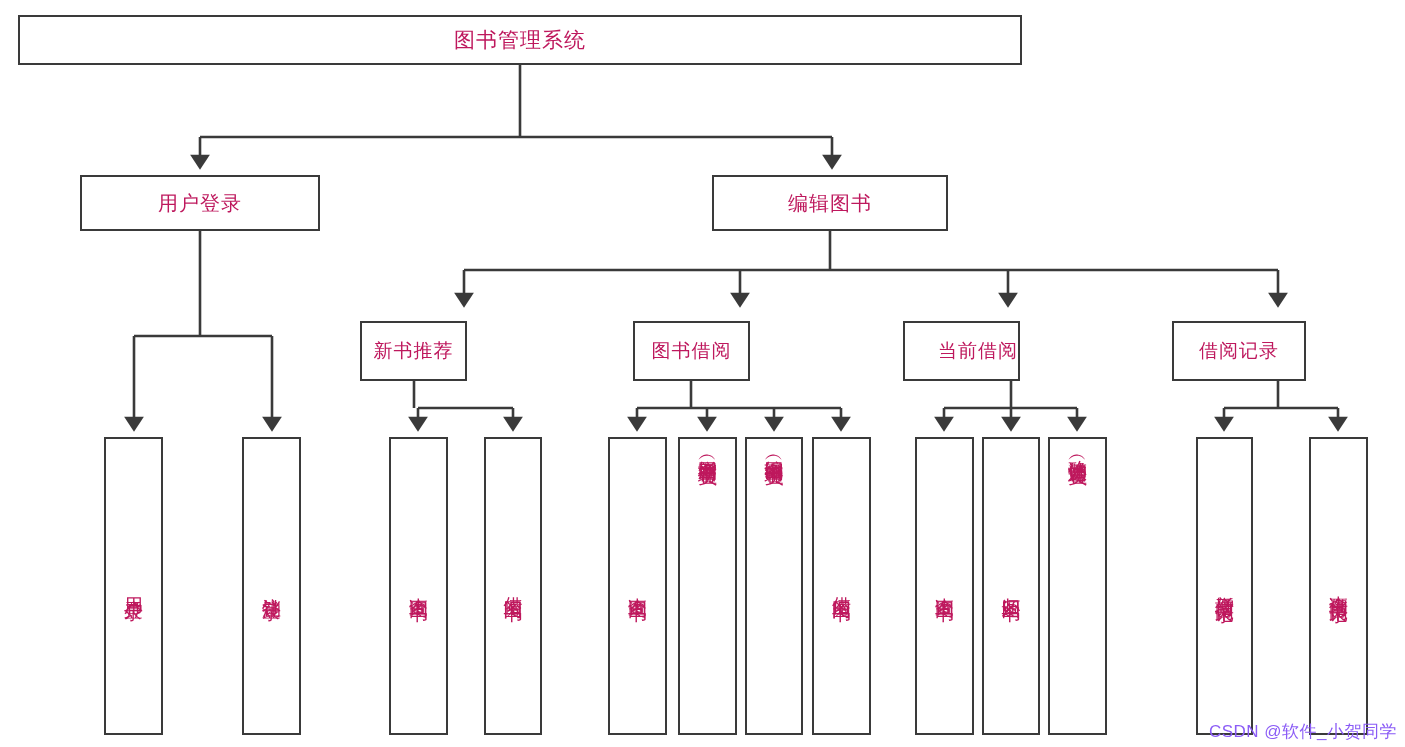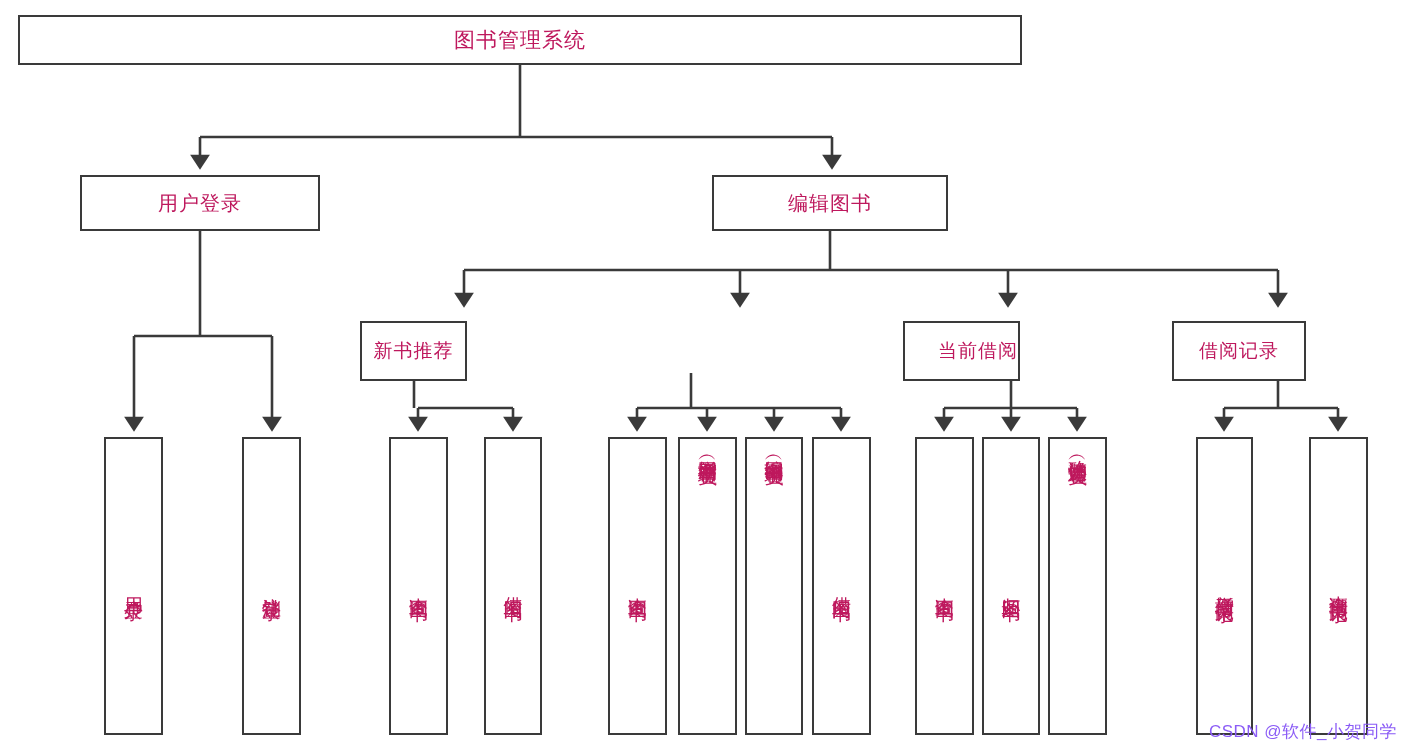--- a/index.html
+++ b/index.html
@@ -114,20 +114,23 @@
   <div class="node lvl2" style="left:80px;top:175px;width:240px;height:56px;">
     <span>用户登录</span>
   </div>
   <div class="node lvl2" style="left:712px;top:175px;width:236px;height:56px;">
     <span>编辑图书</span>
   </div>
 
   <div class="node lvl3" style="left:360px;top:313px;width:107px;height:60px;">
     <span>新书推荐</span>
   </div>
+  <div class="node lvl3" style="left:633px;top:313px;width:117px;height:60px;">
+    <span>图书借阅</span>
+  </div>
   <div class="node lvl3" style="left:903px;top:313px;width:117px;height:60px;justify-content:flex-end;">
     <span>当前借阅</span>
   </div>
   <div class="node lvl3" style="left:1172px;top:313px;width:134px;height:60px;">
     <span>借阅记录</span>
   </div>
 
   <div class="node leaf centered" style="left:104px;top:437px;width:59px;height:298px;">
     <span class="vtext">用户登录</span>
   </div>

